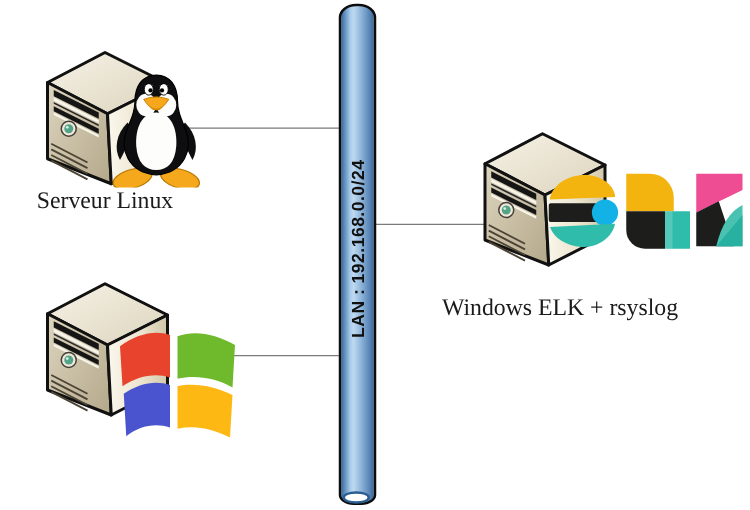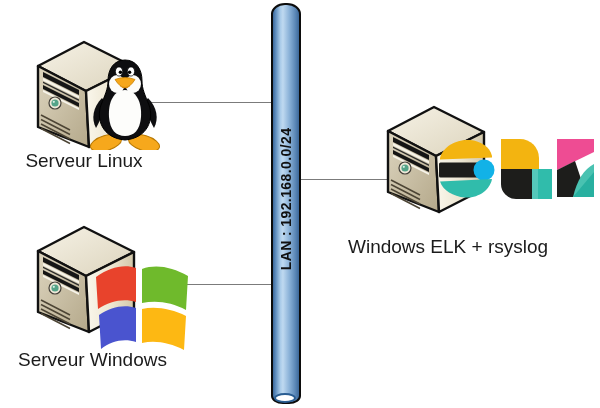--- a/index.html
+++ b/index.html
@@ -34,21 +34,21 @@
   .tower{position:absolute;width:104px;height:118px;}
   #tower-linux{left:34px;top:37px;}
   #tower-windows{left:34px;top:222px;}
   #tower-elk{left:384px;top:102px;}
   .overlay-icon{position:absolute;}
   #tux{left:88px;top:56px;width:74px;height:94px;}
   #winflag{left:92px;top:259px;width:100px;height:92px;}
   #elklogo{left:437px;top:137px;width:160px;height:64px;}
   
   .node-label{
-    position:absolute;text-align:center;font-size:19px;color:#1b1b1b;white-space:nowrap;
+    position:absolute;text-align:center;font-size:19px;color:#1b1b1b;white-space:nowrap;font-family:Liberation Serif, serif;
   }
   #label-linux{left:9px;top:150px;width:150px;}
   #label-windows{left:5px;top:349px;width:175px;}
   #label-elk{left:348px;top:236px;width:200px;}
   .hidden-defs{position:absolute;width:0;height:0;overflow:hidden;}
 </style>
 </head>
 <body>
 
 <svg class="hidden-defs" aria-hidden="true">
@@ -157,15 +157,14 @@
 
   <svg class="tower" id="tower-windows" viewBox="0 0 104 118">
     <use href="#tower-symbol"></use>
   </svg>
   <svg class="overlay-icon" id="winflag" viewBox="0 0 100 92">
     <path d="M4,18 C18,8 32,5 44,9 L44,43 C32,39 18,42 6,50 Z" fill="#e8432c"></path>
     <path d="M50,10 C64,5 80,8 96,17 L94,51 C80,43 64,41 50,44 Z" fill="#6fba2c"></path>
     <path d="M7,56 C19,48 32,45 44,49 L44,83 C32,79 19,82 9,90 Z" fill="#4a54cf"></path>
     <path d="M50,50 C64,47 80,50 94,57 L92,91 C78,84 64,81 50,84 Z" fill="#fdb813"></path>
   </svg>
-  <div class="node-label" id="label-windows">Serveur Windows</div>
 
 </div>
 
 </body></html>

